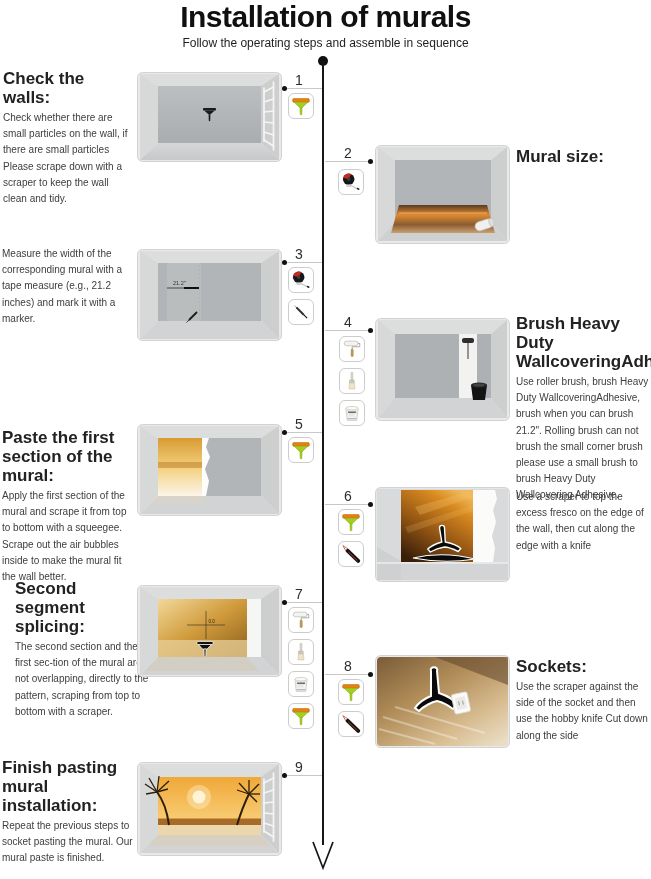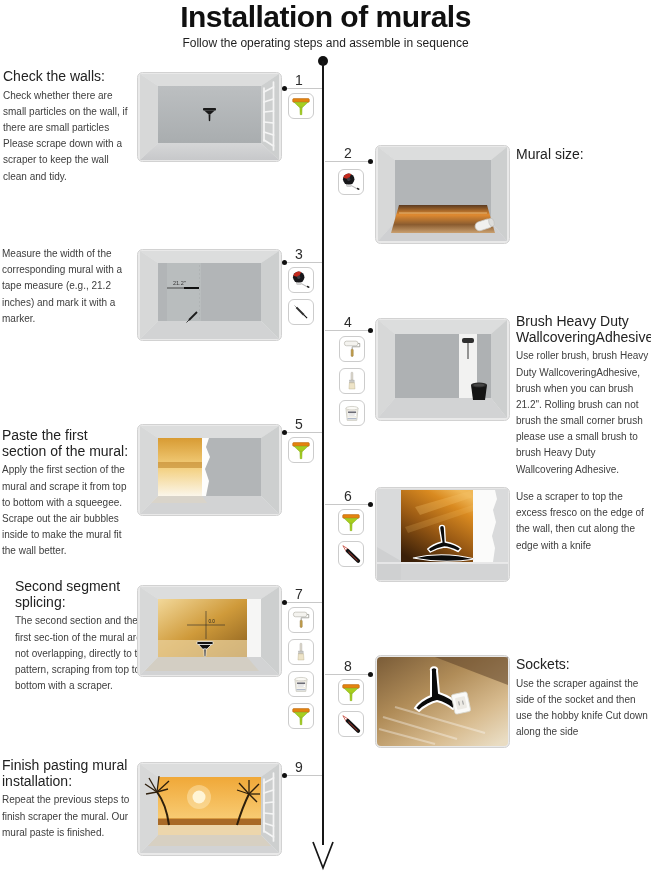--- a/index.html
+++ b/index.html
@@ -6,21 +6,21 @@
   .canvas{position:relative;width:651px;height:879px;background:#ffffff;
           font-family:"Liberation Sans",sans-serif;overflow:hidden;}
   .main-title{position:absolute;top:0;left:0;width:100%;text-align:center;
               font-size:30px;font-weight:bold;color:#101010;letter-spacing:-0.5px;}
   .subtitle{position:absolute;top:36px;left:0;width:100%;text-align:center;
             font-size:12px;color:#1e1e1e;}
   .timeline{position:absolute;left:322px;top:61px;width:2px;height:784px;background:#161616;}
   .tl-dot{position:absolute;left:318px;top:56px;width:10px;height:10px;border-radius:50%;background:#111;}
   .tl-arrow{position:absolute;left:311px;top:840px;}
   .tb{position:absolute;}
-  .step-title{font-size:14px;font-weight:400;color:#222;line-height:1.12;margin-bottom:3px;}
+  .step-title{font-size:17px;font-weight:700;color:#222;line-height:1.12;margin-bottom:3px;}
   .step-body{font-size:10px;color:#3d3d3d;line-height:1.62;}
   .num{position:absolute;width:18px;text-align:center;font-size:14px;color:#2c2c2c;}
   .conn{position:absolute;height:1px;background:#c8c8c8;}
   .cdot{position:absolute;width:5px;height:5px;border-radius:50%;background:#111;}
   .tool{position:absolute;width:26px;height:26px;border:1px solid #cccccc;border-radius:6px;
         background:#fff;box-sizing:border-box;}
   .tool svg{width:24px;height:24px;display:block;}
   .room{position:absolute;display:block;}
 </style>
 </head>
@@ -421,21 +421,21 @@
     </svg>
     <div class="tb" style="left:516px;top:657px;width:133px">
       <div class="step-title">Sockets:</div>
       <div class="step-body">Use the scraper against the side of the socket and then use the hobby knife Cut down along the side</div>
     </div>
   </div>
 
   <div>
     <div class="tb" style="left:2px;top:758px;width:133px">
       <div class="step-title">Finish pasting mural installation:</div>
-      <div class="step-body">Repeat the previous steps to finish scraper the mural. Our mural paste is finished.</div>
+      <div class="step-body">Repeat the previous steps to socket pasting the mural. Our mural paste is finished.</div>
     </div>
     <div class="num" style="left:290px;top:759px">9</div>
     <div class="conn" style="left:286px;top:775px;width:36px"></div>
     <div class="cdot" style="left:282px;top:773px"></div>
     <svg class="room" style="left:137px;top:762px" width="145" height="94" viewBox="0 0 145 94">
       <defs>
           <linearGradient id="g9s" x1="0" y1="0" x2="0" y2="1">
         <stop offset="0" stop-color="#f0a838"></stop>
             <stop offset="1" stop-color="#fbd98a"></stop>
           </linearGradient>

